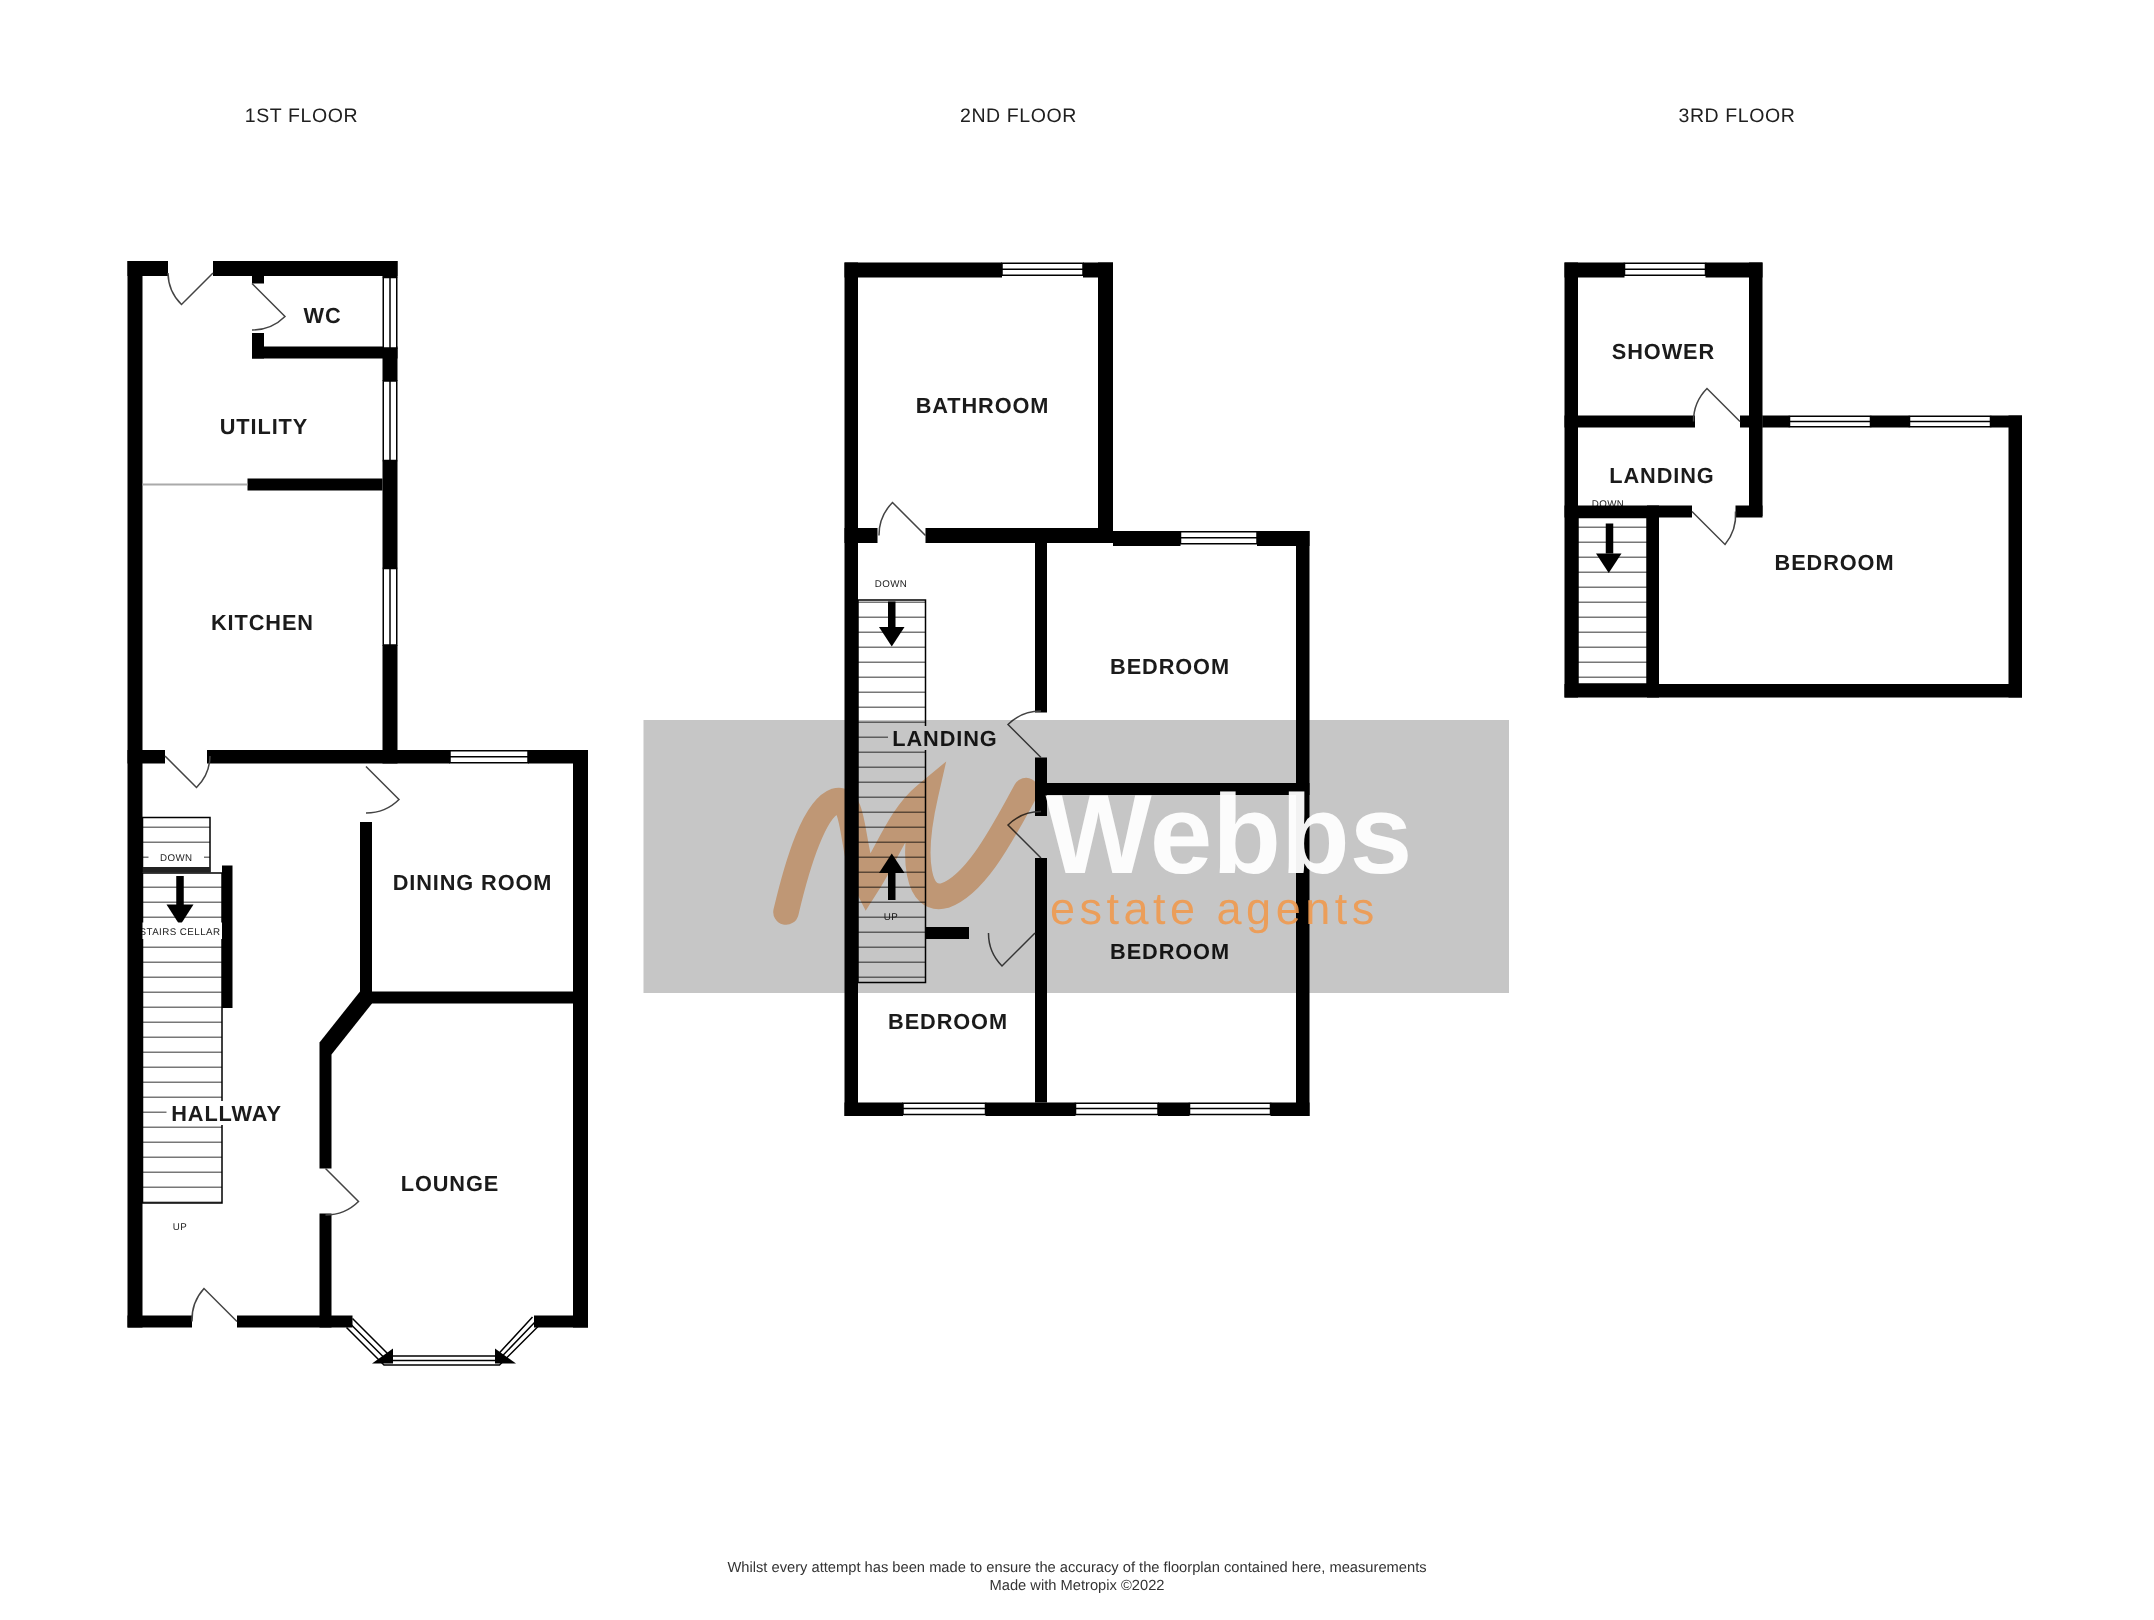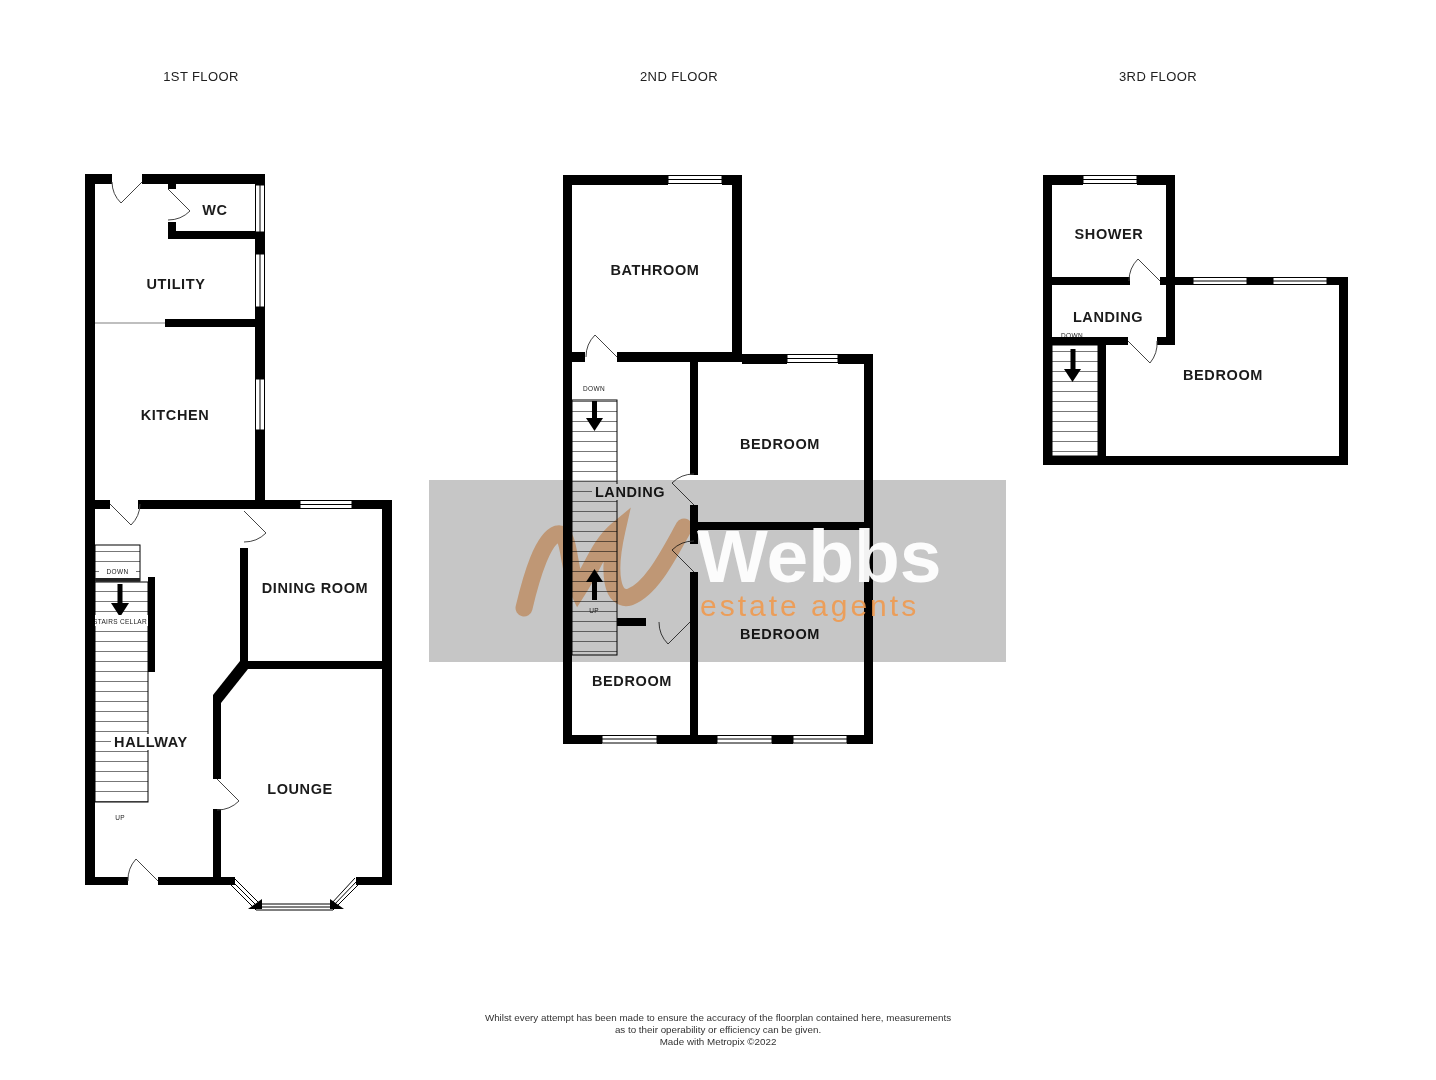--- a/index.html
+++ b/index.html
@@ -2,21 +2,21 @@
 <html><head>
 <meta charset="utf-8">
 <style>
   html,body{margin:0;padding:0;background:#ffffff;}
   .page{position:relative;width:1436px;height:1080px;background:#ffffff;overflow:hidden;
         font-family:"Liberation Sans", sans-serif;margin-top:32px;}
   svg text{font-family:"Liberation Sans", sans-serif;}
   .room-label{font-size:14.5px;font-weight:bold;letter-spacing:.6px;fill:#1b1b1b;}
   .floor-title{font-size:13px;font-weight:400;letter-spacing:.4px;fill:#202020;}
   .tiny-label{font-size:6.5px;font-weight:400;fill:#222;letter-spacing:.3px;}
-  .disclaimer{position:absolute;left:358px;top:980px;width:720px;text-align:center;
+  .disclaimer{position:absolute;left:358px;top:1008px;width:720px;text-align:center;
               font-size:9.8px;line-height:11.8px;color:#333;}
   .wm-band{mix-blend-mode:multiply;}
   .wm-w{mix-blend-mode:multiply;}
 </style>
 </head>
 <body>
 
 <div class="page">
 <svg width="1436" height="1080" viewBox="0 0 1436 1080">
   <defs>
@@ -223,16 +223,15 @@
     <rect class="wm-band" x="429" y="448" width="577" height="182" fill="#c6c6c6"></rect>
     <path class="wm-w" d="M524,576 C532,542 543,507 557,502 C571,498 567,536 578,558 C592,536 600,512 617,498 C607,542 612,570 630,565 C652,557 670,520 684,495" fill="none" stroke-width="17" stroke-linecap="round" opacity="0.6" stroke="#f09a4f"></path>
     <text x="697" y="550" font-size="75" font-weight="bold" opacity="0.95" fill="#ffffff">Webbs</text>
     <text x="700" y="584" font-size="30" letter-spacing="3" opacity="0.9" fill="#f09a4f">estate agents</text>
   </g>
 </svg>
 
 
 <div class="disclaimer">
   <div>Whilst every attempt has been made to ensure the accuracy of the floorplan contained here, measurements</div>
-  <div>as to their operability or efficiency can be given.</div>
   <div>Made with Metropix ©2022</div>
 </div>
 </div>
 
 </body></html>

